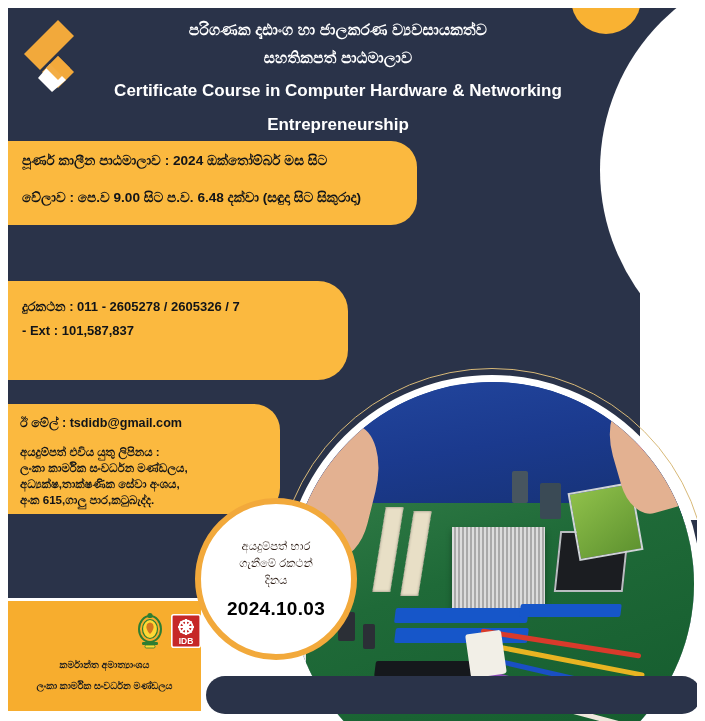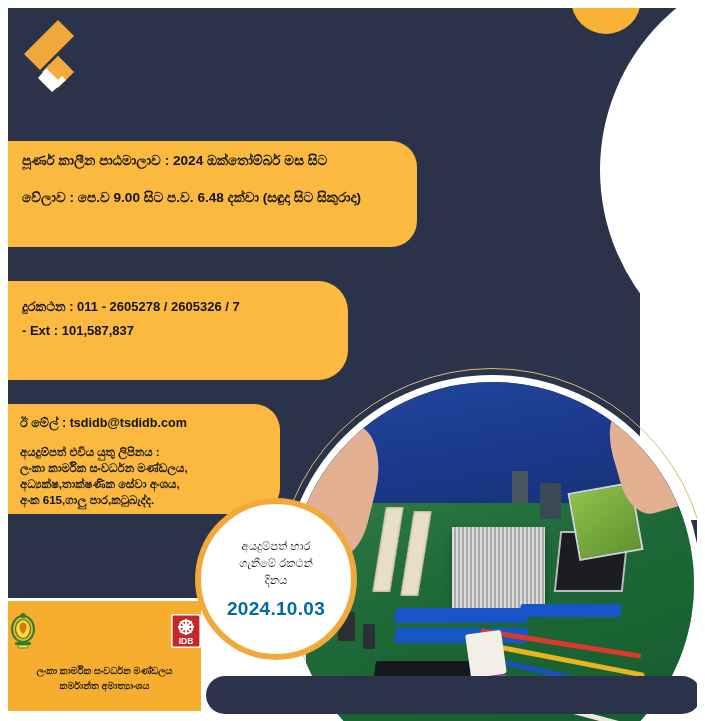--- a/index.html
+++ b/index.html
@@ -86,21 +86,21 @@
   }
 
   
   .card{
     position:absolute;
     background:#fbb93f;
     z-index:9;
     box-sizing:border-box;
   }
   .card-1{
-    left:8px;top:141px;width:409px;height:106px;
+    left:8px;top:141px;width:409px;height:84px;
     border-top-right-radius:26px;border-bottom-right-radius:26px;
     padding:10px 14px 9px 14px;
   }
   .card-1 .row{
     font-size:13.6px;font-weight:bold;color:#111418;
     line-height:19px;margin-bottom:18px;white-space:nowrap;
   }
   .card-2{
     left:8px;top:281px;width:340px;height:99px;
     border-top-right-radius:30px;border-bottom-right-radius:30px;
@@ -134,34 +134,34 @@
     border:6px solid #f2a93b;
     z-index:11;
     display:flex;flex-direction:column;
     align-items:center;justify-content:center;
     text-align:center;
   }
   .deadline .dl-line{
     font-size:11.5px;color:#2a1a12;line-height:17px;font-weight:500;
   }
   .deadline .dl-date{
-    margin-top:9px;font-size:19px;font-weight:bold;color:#0369a1;
+    margin-top:9px;font-size:19px;font-weight:bold;color:#000000;
     letter-spacing:.3px;
   }
 
   
   .footer-panel{
     position:absolute;left:8px;top:601px;
     width:193px;height:110px;
     background:#f7ad2e;
     z-index:10;
     text-align:center;
   }
   .logo-row{
-    display:flex;justify-content:space-between;align-items:center;
+    display:flex;justify-content:flex-end;align-items:center;
     gap:6px;padding-top:8px;height:48px;
   }
   .footer-panel .f-line{
     font-size:9.6px;color:#14181f;line-height:15px;font-weight:600;
     white-space:nowrap;
   }
   .footer-panel .f-line.first{margin-top:6px;}
 
   
   .bottom-bar{
@@ -281,20 +281,26 @@
 
   <div class="brand-logo">
     <svg viewBox="0 0 62 82" width="62" height="82">
       <polygon points="44,2 60,18 26,52 10,36" fill="#f2a93b"></polygon>
       <polygon points="44,38 60,54 44,70 28,54" fill="#f2a93b"></polygon>
       <polygon points="36,46 52,62 38,74 24,60" fill="#ffffff"></polygon>
       <polygon points="44,38 56,50 44,62 32,50" fill="#f2a93b" opacity="0.95"></polygon>
     </svg>
   </div>
 
+  <div class="head-block">
+    <div class="si-head">පරිගණක දෘඪාංග හා ජාලකරණ ව්‍යවසායකත්ව</div>
+    <div class="si-head">සහතිකපත් පාඨමාලාව</div>
+    <div class="en-head">Certificate Course in Computer Hardware &amp; Networking</div>
+    <div class="en-head">Entrepreneurship</div>
+  </div>
 
   <div class="photo-ring"></div>
   <div class="photo-circle">
     <div class="pc-inner">
       <div class="pc-blue"></div>
       <div class="pc-white"></div>
       <div class="pc-board"></div>
       <div class="pc-slot s1"></div>
       <div class="pc-slot s2"></div>
       <div class="pc-cap c3"></div>
@@ -324,21 +330,21 @@
     <div class="row">පූර්ණ කාලීන පාඨමාලාව : 2024 ඔක්තෝම්බර් මස සිට</div>
     <div class="row">වේලාව : පෙ.ව 9.00 සිට ප.ව. 6.48 දක්වා (සඳුදා සිට සිකුරාදා)</div>
   </div>
 
   <div class="card card-2">
     <div class="row">දුරකථන : 011 - 2605278 / 2605326 / 7</div>
     <div class="row">- Ext : 101,587,837</div>
   </div>
 
   <div class="card card-3">
-    <div class="email">ඊ මේල් : tsdidb@tsdidb.com</div>
+    <div class="email">ඊ මේල් : tsdidb@gmail.com</div>
     <div class="addr">අයදුම්පත් එවිය යුතු ලිපිනය :</div>
     <div class="addr">ලංකා කාර්මික සංවර්ධන මණ්ඩලය,</div>
     <div class="addr">අධ්‍යක්ෂ,තාක්ෂණික සේවා අංශය,</div>
     <div class="addr">අංක 615,ගාලු පාර,කටුබැද්ද.</div>
   </div>
 
   <div class="white-bottom"></div>
 
   <div class="footer-panel">
     <div class="logo-row">
@@ -366,22 +372,22 @@
               <line x1="0" y1="-8" x2="0" y2="8"></line>
               <line x1="-5.6" y1="-5.6" x2="5.6" y2="5.6"></line>
               <line x1="-5.6" y1="5.6" x2="5.6" y2="-5.6"></line>
             </g>
             <circle r="3.4" fill="#ffffff"></circle>
           </g>
           <text x="15" y="30" text-anchor="middle" font-size="8.5" font-family="Liberation Sans, sans-serif" font-weight="bold" fill="#ffffff">IDB</text>
         </svg>
       </span>
     </div>
+    <div class="f-line">කර්මාන්ත අමාත්‍යාංශය</div>
     <div class="f-line first">ලංකා කාර්මික සංවර්ධන මණ්ඩලය</div>
-    <div class="f-line">කර්මාන්ත අමාත්‍යාංශය</div>
   </div>
 
   <div class="deadline">
     <div class="dl-line">අයදුම්පත් භාර</div>
     <div class="dl-line">ගැනීමේ රකථන්</div>
     <div class="dl-line">දිනය</div>
     <div class="dl-date">2024.10.03</div>
   </div>
 
   <div class="bottom-bar"></div>

